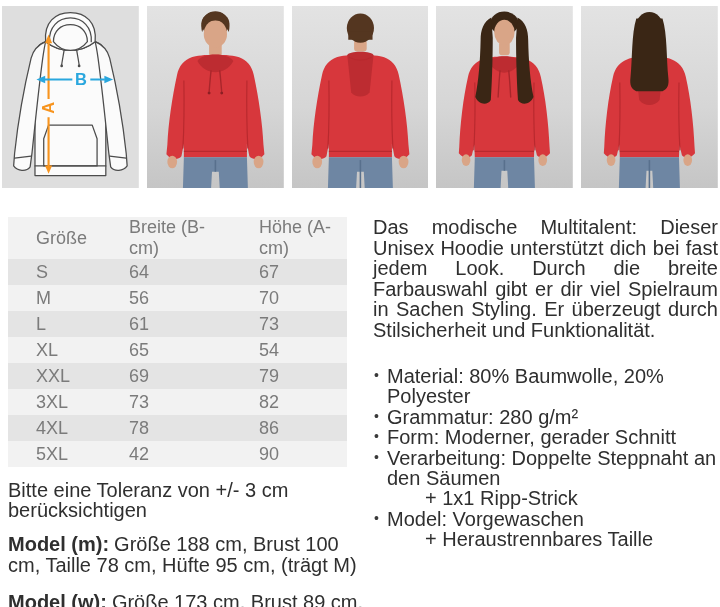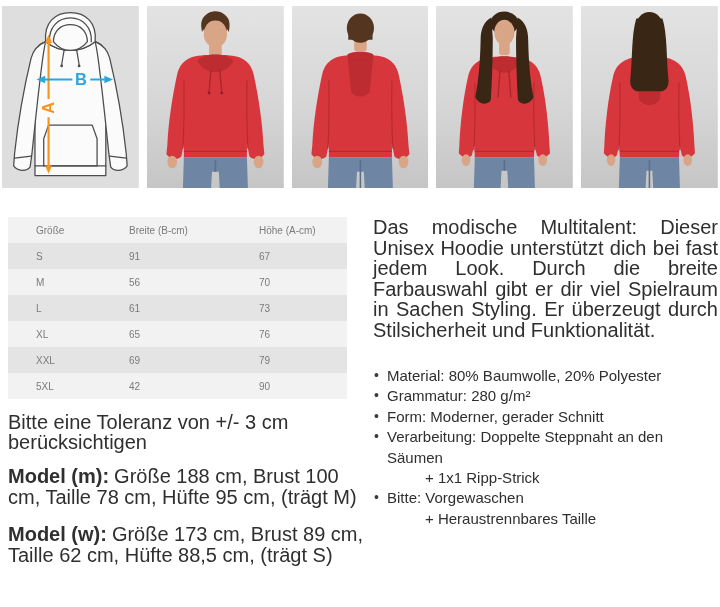--- a/index.html
+++ b/index.html
@@ -32,33 +32,33 @@
   .f-orange{fill:var(--arrow-orange);}
   .s-blue{stroke:var(--arrow-blue);stroke-width:2.2;fill:none;}
   .f-blue{fill:var(--arrow-blue);}
   .measure-label{font-family:"Liberation Sans",sans-serif;font-weight:bold;font-size:17px;}
 
   
   .content{display:flex;padding-left:8px;margin-top:27px;}
   .left-col{width:352px;flex:0 0 auto;}
   .right-col{width:345px;flex:0 0 auto;margin-left:13px;color:var(--txt-dark);}
 
-  table.size-table{border-collapse:collapse;table-layout:fixed;width:339px;font-size:10px;color:var(--txt-gray);}
+  table.size-table{border-collapse:collapse;table-layout:fixed;width:339px;font-size:18px;color:var(--txt-gray);}
   table.size-table th{font-weight:normal;text-align:left;height:26px;padding:0 0 0 28px;background:var(--stripe-light);}
   table.size-table td{height:26px;padding:0 0 0 28px;}
   tr.row-dark td{background:var(--stripe-dark);}
   tr.row-light td{background:var(--stripe-light);}
 
   .notes{margin-top:13px;width:362px;font-size:20px;color:var(--txt-dark);}
   .tolerance{margin:0 0 14px 0;line-height:20px;}
   .model-line{margin:0 0 16px 0;line-height:21px;}
   .model-line b{font-weight:bold;margin-right:5px;}
 
   .intro{margin:0 0 26px 0;font-size:20px;line-height:20.5px;text-align:justify;}
-  ul.features{list-style:none;margin:0;padding:0;font-size:15px;line-height:20.4px;}
+  ul.features{list-style:none;margin:0;padding:0;font-size:20px;line-height:20.4px;}
   ul.features li{position:relative;padding-left:14px;}
   ul.features li span{white-space:pre-wrap;}
   ul.features li.bulleted::before{content:"\2022";position:absolute;left:1px;top:-1px;color:#3a3a3a;font-size:14px;}
   ul.features li.indent{padding-left:52px;}
 </style>
 </head>
 <body>
 
 <div class="page">
 
@@ -226,42 +226,52 @@
         <thead>
           <tr>
             <th>Größe</th>
             <th>Breite (B-cm)</th>
             <th>Höhe (A-cm)</th>
           </tr>
         </thead>
         <tbody>
           <tr class="row-dark">
             <td>S</td>
-            <td>91</td>
+            <td>64</td>
             <td>67</td>
           </tr>
           <tr class="row-light">
             <td>M</td>
             <td>56</td>
             <td>70</td>
           </tr>
           <tr class="row-dark">
             <td>L</td>
             <td>61</td>
             <td>73</td>
           </tr>
           <tr class="row-light">
             <td>XL</td>
             <td>65</td>
-            <td>76</td>
+            <td>54</td>
           </tr>
           <tr class="row-dark">
             <td>XXL</td>
             <td>69</td>
             <td>79</td>
+          </tr>
+          <tr class="row-light">
+            <td>3XL</td>
+            <td>73</td>
+            <td>82</td>
+          </tr>
+          <tr class="row-dark">
+            <td>4XL</td>
+            <td>78</td>
+            <td>86</td>
           </tr>
           <tr class="row-light">
             <td>5XL</td>
             <td>42</td>
             <td>90</td>
           </tr>
         </tbody>
       </table>
 
       <div class="notes">
@@ -272,18 +282,18 @@
     </div>
 
     <div class="right-col">
       <p class="intro">Das modische Multitalent: Dieser Unisex Hoodie unterstützt dich bei fast jedem Look. Durch die breite Farbauswahl gibt er dir viel Spielraum in Sachen Styling. Er überzeugt durch Stilsicherheit und Funktionalität.</p>
       <ul class="features">
         <li class="bulleted"><span>Material: 80% Baumwolle, 20% Polyester</span></li>
         <li class="bulleted"><span>Grammatur: 280 g/m²</span></li>
         <li class="bulleted"><span>Form: Moderner, gerader Schnitt</span></li>
         <li class="bulleted"><span>Verarbeitung: Doppelte Steppnaht an den Säumen</span></li>
         <li class="indent"><span>+ 1x1 Ripp-Strick</span></li>
-        <li class="bulleted"><span>Bitte: Vorgewaschen</span></li>
+        <li class="bulleted"><span>Model: Vorgewaschen</span></li>
         <li class="indent"><span>+ Heraustrennbares Taille</span></li>
       </ul>
     </div>
   </div>
 </div>
 
 </body></html>

